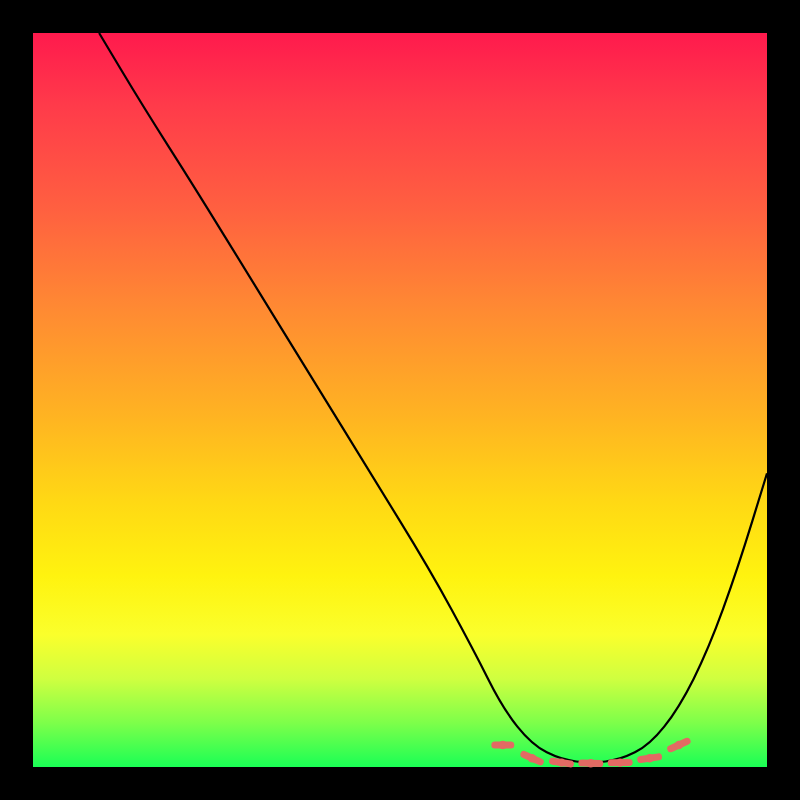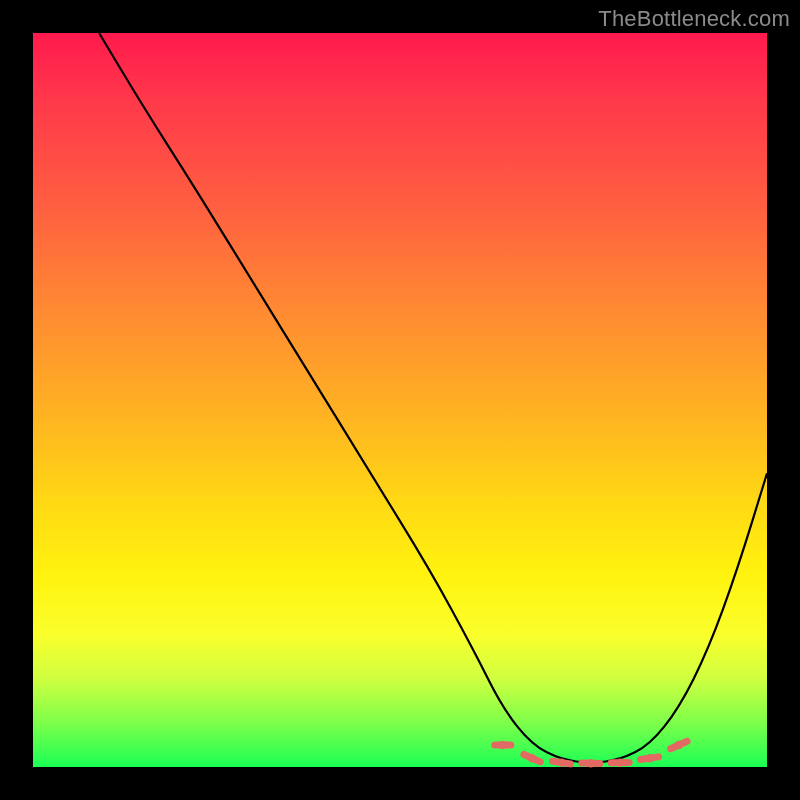--- a/index.html
+++ b/index.html
@@ -70,21 +70,20 @@
   }
   .highlight-dot {
     fill: #e26a63;
   }
 </style>
 </head>
 <body>
 
 <div class="frame">
 
-  <div class="watermark">TheBottleneck.com</div>
 
   <div class="plot-area">
 
     <svg viewBox="0 0 734 734">
 
       <path class="curve-main" d="M 66.1 0.0 Q 66.1 0.0 88.1 36.7 Q 110.1 73.4 135.8 113.8 Q 161.5 154.1 190.8 201.8 Q 220.2 249.6 249.6 297.3 Q 278.9 345.0 308.3 392.7 Q 337.6 440.4 367.0 488.1 Q 396.4 535.8 418.4 576.2 Q 440.4 616.6 455.1 645.9 Q 469.8 675.3 484.4 693.6 Q 499.1 712.0 513.8 719.3 Q 528.5 726.7 543.2 728.5 Q 557.8 730.3 572.5 728.5 Q 587.2 726.7 601.9 719.3 Q 616.6 712.0 631.2 693.6 Q 645.9 675.3 660.6 645.9 Q 675.3 616.6 690.0 576.2 Q 704.6 535.8 719.3 488.1 T 734.0 440.4" id="main-curve"></path>
 
       <g id="highlight-group">
           <line x1="461.8" y1="712.0" x2="477.8" y2="712.0" class="highlight-stroke"></line>
           <circle cx="469.8" cy="712.0" r="4.2" class="highlight-dot"></circle>

